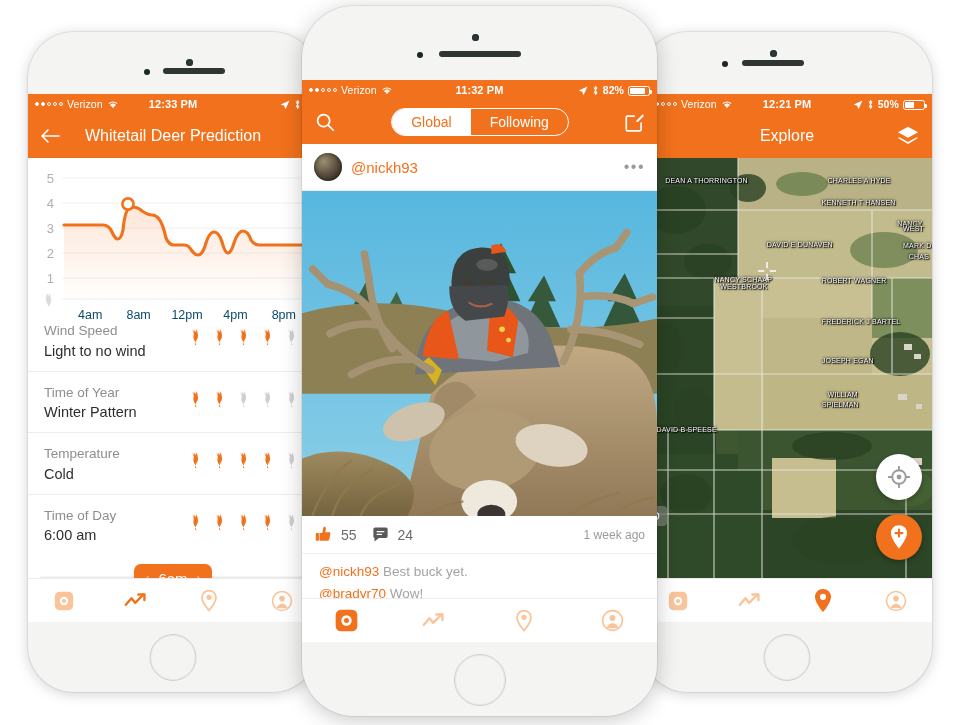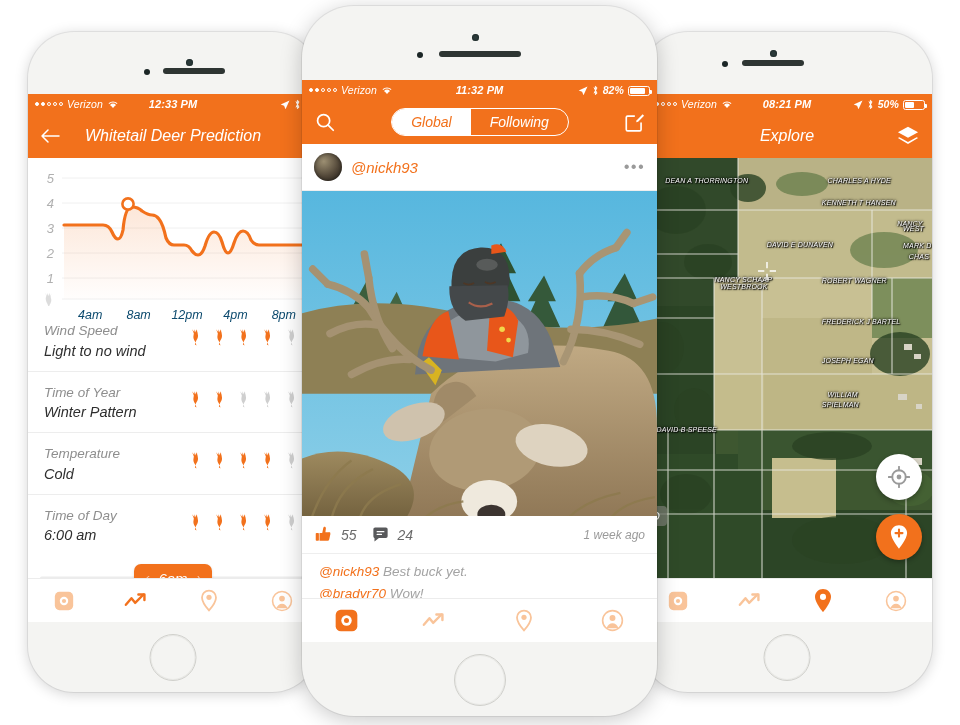--- a/index.html
+++ b/index.html
@@ -11,21 +11,20 @@
   }
   .stage { position: absolute; inset: 0; }
 
   
   .phone {
     position: absolute;
     background: #f4f4f2;
     border-radius: 46px;
     box-shadow: 0 2px 14px rgba(0,0,0,0.18), 0 0 0 1px rgba(0,0,0,0.07);
     overflow: hidden;
-    font-style: italic;
   }
   .phone.left  { left: 28px;  top: 32px;  width: 290px; height: 660px; z-index: 1; }
   .phone.right { left: 642px; top: 32px;  width: 290px; height: 660px; z-index: 1; }
   .phone.center{ left: 302px; top: 6px;   width: 355px; height: 710px; z-index: 5;
                  border-radius: 52px; box-shadow: 0 4px 22px rgba(0,0,0,0.22), 0 0 0 1px rgba(0,0,0,0.07); }
 
   .bezel-top { position: relative; width: 100%; }
   .phone.left  .bezel-top, .phone.right .bezel-top { height: 62px; }
   .phone.center .bezel-top { height: 74px; }
 
@@ -651,21 +650,21 @@
               <i class="hollow"></i>
               <i class="hollow"></i>
           </span>
           <span class="carrier">Verizon</span>
           <svg width="12" height="10" viewBox="0 0 12 10">
             <path d="M6 9 L3.7 6.4a3.4 3.4 0 0 1 4.6 0Z" fill="#fff"></path>
             <path d="M1.9 4.6a6 6 0 0 1 8.2 0" stroke="#fff" stroke-width="1.2" fill="none"></path>
             <path d="M3.4 6.3a3.8 3.8 0 0 1 5.2 0" stroke="#fff" stroke-width="1.1" fill="none"></path>
           </svg>
         </div>
-        <div class="sb-mid">08:21 PM</div>
+        <div class="sb-mid">12:21 PM</div>
         <div class="sb-right">
           <svg width="10" height="10" viewBox="0 0 10 10">
             <path d="M9.5 .6 .7 4.4l3.4 1.3 1.4 3.6Z" fill="#fff"></path>
           </svg>
           <svg width="7" height="11" viewBox="0 0 7 11">
             <path d="M2 2.4 5 8.2 3.4 9.6V1.3L5 2.8 2 8.3" stroke="#fff" stroke-width="1" fill="none"></path>
           </svg>
           <span class="battpct">50%</span>
           <span class="batt">
               <b style="width:50%"></b>

